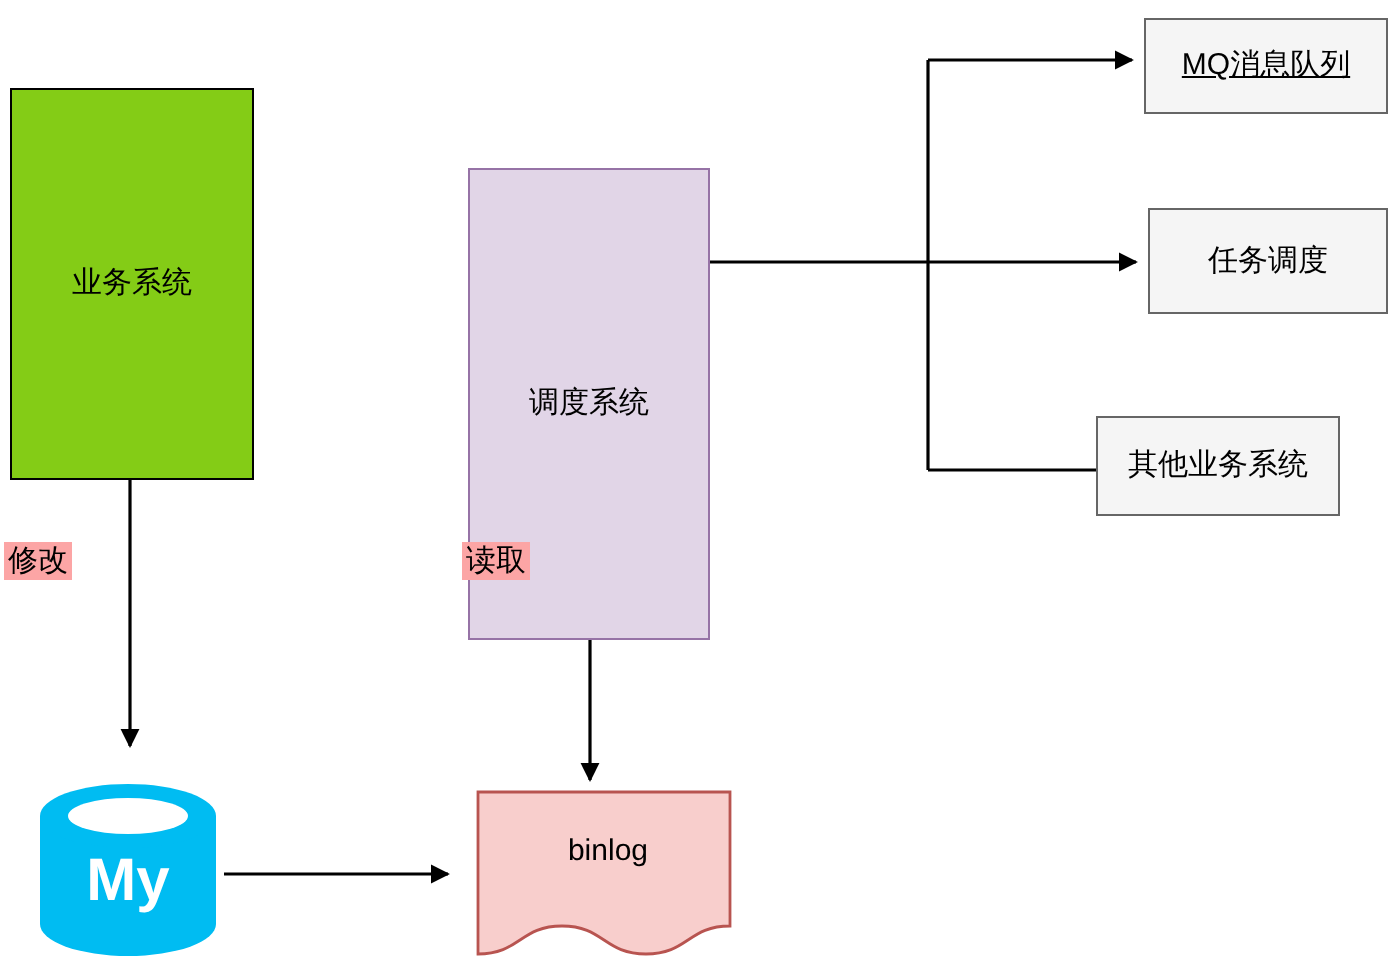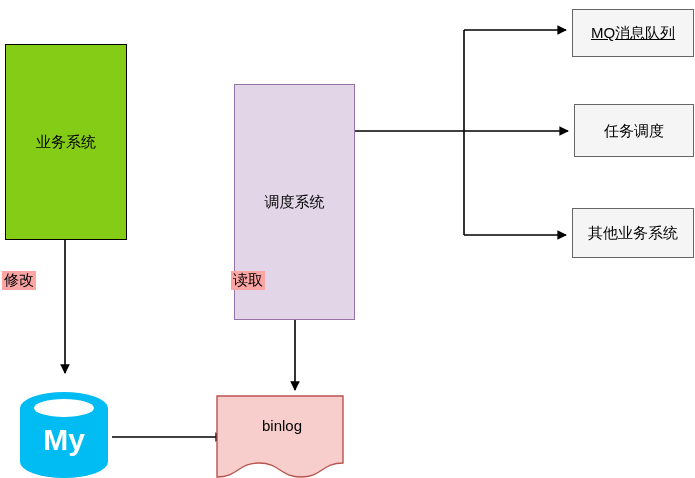--- a/index.html
+++ b/index.html
@@ -56,24 +56,24 @@
     margin-top: 40px;
   }
   .node-gray {
     background: #f5f5f5;
     border: 1px solid #666666;
     font-size: 15px;
     color: #000000;
   }
   .node-mq   { left: 572px; top: 9px;   width: 122px; height: 48px; text-decoration: underline; }
   .node-task { left: 574px; top: 104px; width: 120px; height: 53px; }
-  .node-other{ left: 572px; top: 208px; width: 122px; height: 50px; }
+  .node-other{ left: 548px; top: 208px; width: 122px; height: 50px; }
 
   .node-binlog {
-    left: 216px;
+    left: 238px;
     top: 395px;
     width: 132px;
     height: 83px;
     font-size: 15px;
     color: #000000;
   }
   .node-binlog .doc-label {
     position: relative;
     z-index: 2;
     margin-bottom: 22px;

